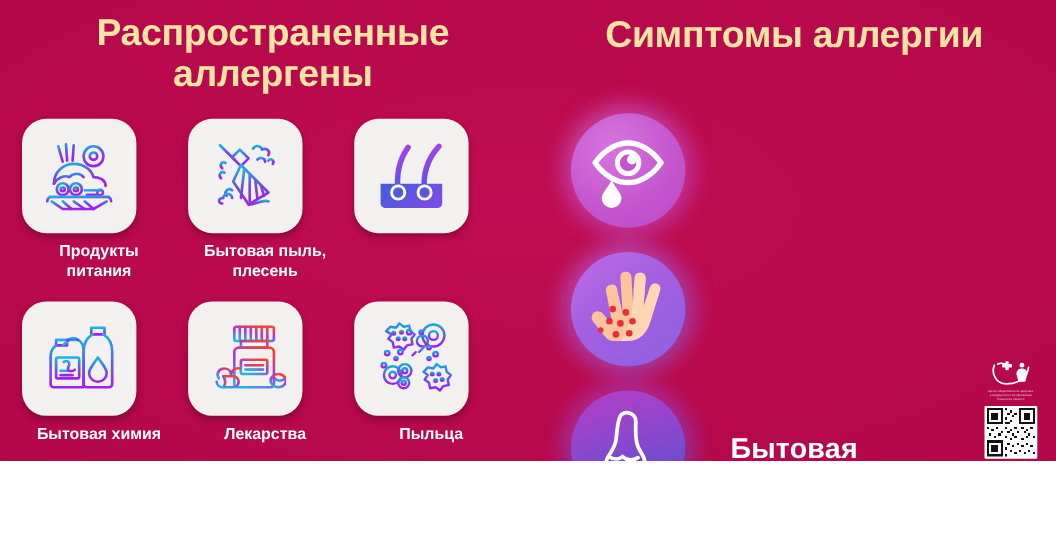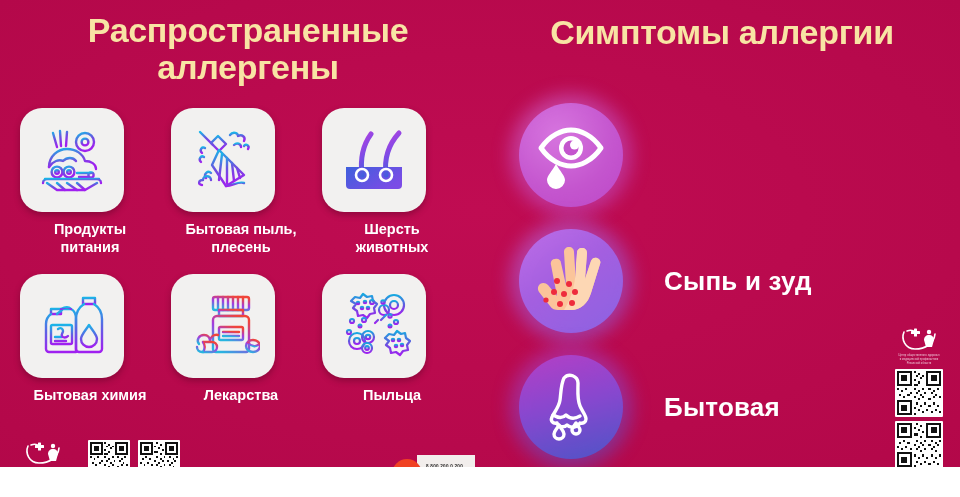--- a/index.html
+++ b/index.html
@@ -4,21 +4,21 @@
 <title>Allergy Infographic</title>
 <style>
   * { box-sizing: border-box; margin: 0; padding: 0; }
   html, body {
     width: 960px; height: 497px;
     overflow: hidden;
     font-family: "Liberation Sans", "DejaVu Sans", sans-serif;
   }
   #poster {
     position: relative;
-    width: 960px; height: 467px;
+    width: 960px; height: 419px;
     background: #b8084b;
     background-image: radial-gradient(ellipse 120% 120% at 50% 45%, #c00c52 0%, #b10748 70%, #a8064a 100%);
     overflow: hidden;
     text-decoration: underline;
   }
 
   
   .title {
     position: absolute;
     color: #f8e4a4;
@@ -250,22 +250,20 @@
             </defs>
             <path d="M9 44 h56 v18 a4 4 0 0 1 -4 4 H13 a4 4 0 0 1 -4 -4 Z" fill="url(#gSkin)"></path>
             <g fill="none" stroke="url(#gHair)" stroke-width="5" stroke-linecap="round">
               <path d="M25 52 C23 36 26 22 34 11"></path>
               <path d="M49 52 C47 36 52 21 62 10"></path>
             </g>
             <circle cx="25" cy="52" r="6" fill="none" stroke="#ffffff" stroke-width="2.6"></circle>
             <circle cx="49" cy="52" r="6" fill="none" stroke="#ffffff" stroke-width="2.6"></circle>
           </svg>
         </div>
-        <div class="allergen-label">Шерсть
-животных</div>
       </div>
 
     </div>
 
     <div class="allergen-row row2">
 
       <div class="allergen">
         <div class="tile">
           <svg width="74" height="74" viewBox="0 0 74 74">
             <defs>
@@ -400,21 +398,20 @@
                   <circle cx="34" cy="54" r="3"></circle>
                 <circle cx="45" cy="52" r="3"></circle>
                   <circle cx="30" cy="64" r="3"></circle>
                 <circle cx="42" cy="63" r="3"></circle>
                   <circle cx="16" cy="60" r="2.6"></circle>
               </g>
             </g>
           </svg>
         </div>
       </div>
-      <div class="symptom-label">Сыпь и зуд</div>
     </div>
 
     <div class="symptom">
       <div class="bubble-wrap">
         <div class="bubble b-nose">
           <svg width="76" height="76" viewBox="0 0 76 76">
             <g fill="none" stroke="#ffffff" stroke-width="3.4" stroke-linecap="round" stroke-linejoin="round">
               <path d="M31 9 a8 8 0 0 1 14 5 c0 8 -1 16 2 23 c2 5 6 9 6 13 c0 3 -3 5 -6 4 c-2 4 -9 6 -13 2 c-3 3 -9 2 -10 -2 c-4 1 -7 -2 -5 -6 c3 -6 7 -10 8 -17 c1 -8 1 -16 4 -22 Z"></path>
               <path d="M20 46 c5 3 10 3 13 0 c4 4 9 4 14 1"></path>
               <path d="M26 56 c-2 4 -5 6 -5 9 a5 5 0 0 0 10 0 c0 -3 -3 -5 -5 -9 Z"></path>

